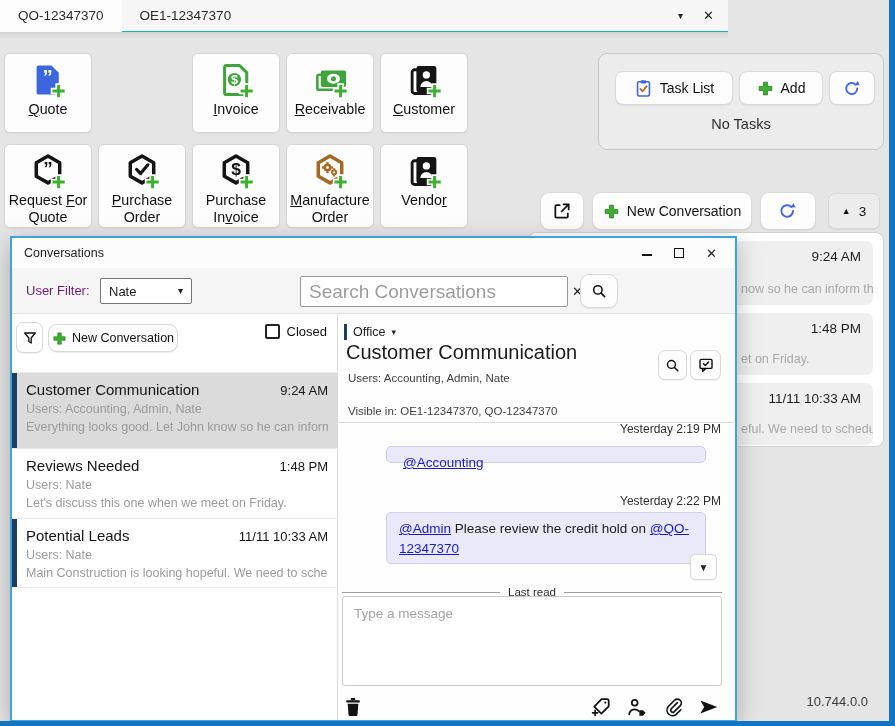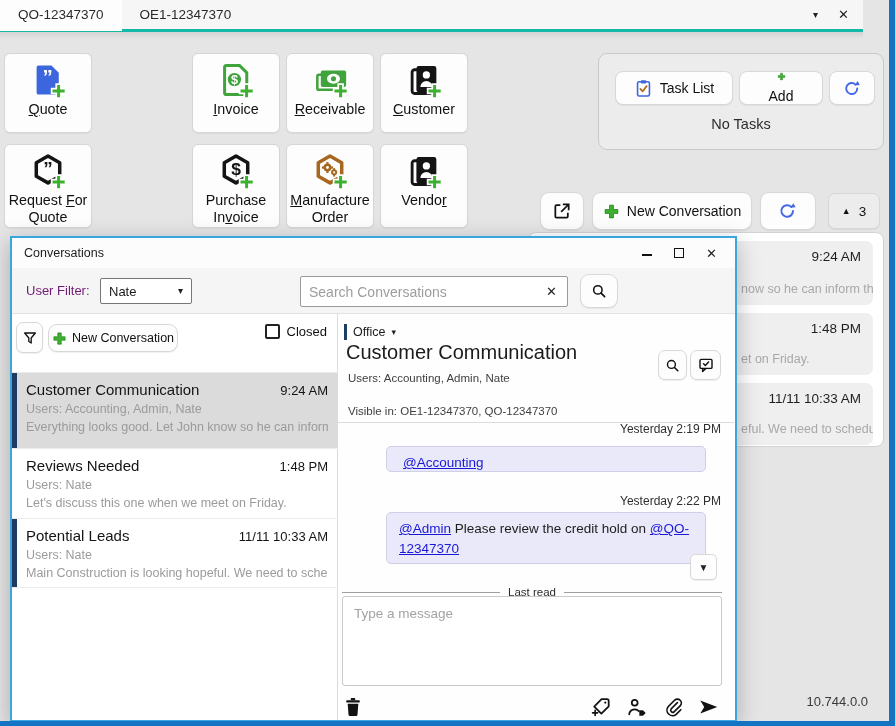--- a/index.html
+++ b/index.html
@@ -1,21 +1,21 @@
 <!DOCTYPE html>
 <html><head>
 <meta charset="utf-8">
 <style>
   * { margin:0; padding:0; box-sizing:border-box; }
   html,body { width:895px; height:726px; }
   body { font-family:"Liberation Sans", sans-serif; color:#1a1a1a; background:#e5e5e5; position:relative; overflow:hidden; }
   .app { position:absolute; inset:0; background:#e5e5e5; }
 
   
-  .tabbar { position:absolute; left:0; top:0; width:863px; height:32px; background:#f6f6f6; border-bottom:3px solid #14b8a6; display:flex; align-items:center; z-index:3; }
+  .tabbar { position:absolute; left:0; top:0; width:728px; height:32px; background:#f6f6f6; border-bottom:1px solid #14b8a6; display:flex; align-items:center; z-index:3; }
   .tabbar:after { content:""; position:absolute; left:0; top:32px; width:100%; height:7px; background:linear-gradient(#00000014,#0000); pointer-events:none; }
   .tab { padding:0 18px; height:32px; display:flex; align-items:center; font-size:13.5px; color:#2a2a2a; }
   .tab.active { background:#fdfdfd; }
   .tabbar-controls { margin-left:auto; display:flex; align-items:center; gap:20px; padding-right:14px; }
   .caret { font-size:10px; color:#222; line-height:1; }
   .x-glyph { font-size:13px; color:#222; line-height:1; }
 
   .win-border-right { position:absolute; right:0; top:0; width:6px; height:726px; background:#1474c4; z-index:6; }
   .win-border-bottom { position:absolute; left:0; bottom:0; width:895px; height:5px; background:#1474c4; z-index:6; }
 
@@ -48,21 +48,21 @@
   .dlg-title { font-size:12.5px; color:#1c1c1c; }
   .dlg-controls { margin-left:auto; display:flex; align-items:center; gap:22px; padding-right:6px; }
   .min-glyph { display:inline-block; width:10px; border-bottom:2px solid #111; margin-bottom:-4px; }
   .max-glyph { display:inline-block; width:10px; height:10px; border:1.6px solid #111; }
 
   .dlg-filterrow { position:absolute; left:0; top:30px; width:723px; height:46px; background:#f5f5f5; border-bottom:1px solid #e3e3e3; }
   .uf-label { position:absolute; left:14px; top:15px; font-size:13px; color:#701a75; }
   .uf-select { position:absolute; left:88px; top:10px; width:92px; height:26px; background:#fff; border:1px solid #767676; border-radius:2px; font-size:13px; display:flex; align-items:center; padding:0 8px; }
   .uf-select .caret { margin-left:auto; }
   .search-wrap { position:absolute; left:288px; top:8px; width:268px; height:31px; background:#fff; border:1px solid #9a9a9a; border-radius:2px; display:flex; align-items:center; }
-  .search-wrap input { border:none; outline:none; flex:1; font-size:14px; font-family:inherit; padding:0 8px; color:#8b5cf6; background:transparent; }
+  .search-wrap input { border:none; outline:none; flex:1; font-size:19px; font-family:inherit; padding:0 8px; color:#8b5cf6; background:transparent; }
   .search-wrap input::placeholder { color:#9d9d9d; }
   .clear-x { padding:0 10px; font-size:13px; color:#222; }
   .search-btn { left:568px; top:6px; width:38px; height:34px; border-radius:9px; }
 
   .dlg-body { position:absolute; left:0; top:76px; width:723px; height:406px; display:flex; }
   .list-pane { position:relative; width:326px; height:100%; background:#fff; border-right:1px solid #dcdcdc; }
   .lp-funnel { left:4px; top:8px; width:27px; height:31px; border-radius:7px; }
   .lp-newconv { left:36px; top:10px; width:130px; height:28px; border-radius:9px; font-size:12.5px; gap:5px; }
   .closed-wrap { position:absolute; right:10px; top:10px; display:flex; align-items:center; gap:7px; }
   .checkbox { width:15px; height:15px; border:2px solid #222; border-radius:2px; background:#fff; }
@@ -163,20 +163,28 @@
 
   <button class="tbtn row2" style="left:4px">
     <svg class="ic" viewBox="0 0 24 24">
       <polygon points="12,2.5 19.4,6.75 19.4,15.25 12,19.5 4.6,15.25 4.6,6.75" fill="none" stroke="#141414" stroke-width="2.2" stroke-linejoin="round"></polygon>
       <text x="12" y="14.3" text-anchor="middle" font-size="12" font-weight="bold" fill="#141414">”</text>
       <path d="M17.2 14.6h3v2.9h2.9v3h-2.9v2.9h-3v-2.9h-2.9v-3h2.9z" fill="#3db02f" stroke="#fff" stroke-width="1.1"></path>
     </svg>
     <span class="lb">Request <u>F</u>or Quote</span>
   </button>
 
+  <button class="tbtn row2" style="left:98px">
+    <svg class="ic" viewBox="0 0 24 24">
+      <polygon points="12,2.5 19.4,6.75 19.4,15.25 12,19.5 4.6,15.25 4.6,6.75" fill="none" stroke="#141414" stroke-width="2.2" stroke-linejoin="round"></polygon>
+      <path d="M8.6 11l2.5 2.6 4.6-5.5" fill="none" stroke="#141414" stroke-width="2" stroke-linecap="round" stroke-linejoin="round"></path>
+      <path d="M17.2 14.6h3v2.9h2.9v3h-2.9v2.9h-3v-2.9h-2.9v-3h2.9z" fill="#3db02f" stroke="#fff" stroke-width="1.1"></path>
+    </svg>
+    <span class="lb"><u>P</u>urchase Order</span>
+  </button>
 
   <button class="tbtn row2" style="left:192px">
     <svg class="ic" viewBox="0 0 24 24">
       <polygon points="12,2.5 19.4,6.75 19.4,15.25 12,19.5 4.6,15.25 4.6,6.75" fill="none" stroke="#141414" stroke-width="2.2" stroke-linejoin="round"></polygon>
       <text x="12" y="14.8" text-anchor="middle" font-size="11" font-weight="bold" fill="#141414">$</text>
       <path d="M17.2 14.6h3v2.9h2.9v3h-2.9v2.9h-3v-2.9h-2.9v-3h2.9z" fill="#3db02f" stroke="#fff" stroke-width="1.1"></path>
     </svg>
     <span class="lb">Purchase In<u>v</u>oice</span>
   </button>
 
@@ -213,21 +221,21 @@
 
   <div class="task-panel">
     <button class="wbtn" style="left:16px;top:17px;width:118px;height:34px;">
       <svg width="19" height="19" viewBox="0 0 24 24">
         <rect x="4.5" y="3.5" width="15" height="18" rx="2" fill="#fff" stroke="#3b66dd" stroke-width="2"></rect>
         <rect x="8.6" y="1.6" width="6.8" height="4" rx="1" fill="#3b66dd"></rect>
         <path d="M8 12.5l3 3 5-6.5" fill="none" stroke="#b06a1a" stroke-width="2.2" stroke-linecap="round" stroke-linejoin="round"></path>
       </svg>
       <span>Task List</span>
     </button>
-    <button class="wbtn" style="left:140px;top:17px;width:84px;height:34px;flex-direction:column;">
+    <button class="wbtn" style="left:140px;top:17px;width:84px;height:34px;">
       <svg width="17" height="17" viewBox="0 0 24 24">
         <path d="M9.2 3h5.6v6.2H21v5.6h-6.2V21H9.2v-6.2H3V9.2h6.2z" fill="#3db02f" stroke="#1f7a18" stroke-width="1"></path>
       </svg>
       <span>Add</span>
     </button>
     <button class="wbtn" style="left:230px;top:17px;width:46px;height:34px;">
       <svg width="19" height="19" viewBox="0 0 24 24">
         <path d="M18 12a7 7 0 1 1-2.05-4.95" fill="none" stroke="#4468e8" stroke-width="2.4" stroke-linecap="round"></path>
         <polygon points="14.6,8.2 21.2,7.6 18.4,2.6" fill="#4468e8"></polygon>
       </svg>
@@ -373,21 +381,21 @@
           <svg width="18" height="18" viewBox="0 0 24 24">
             <rect x="4" y="4.5" width="16" height="12" rx="1.5" fill="none" stroke="#111" stroke-width="1.9"></rect>
             <path d="M7.5 16.5v4.2l4.4-4.2" fill="none" stroke="#111" stroke-width="1.9" stroke-linejoin="round"></path>
             <path d="M8.7 10.4l2.4 2.4 4.3-4.8" fill="none" stroke="#111" stroke-width="1.9" stroke-linecap="round" stroke-linejoin="round"></path>
           </svg>
         </button>
 
         <div class="thread-divider"></div>
 
         <span class="msg-time" style="top:108px;">Yesterday 2:19 PM</span>
-        <div class="bubble" style="top:132px;height:26px;padding-left:16px;">
+        <div class="bubble" style="top:132px;height:17px;padding-left:16px;">
           <a>@Accounting</a>
         </div>
 
         <span class="msg-time" style="top:180px;">Yesterday 2:22 PM</span>
         <div class="bubble" style="top:198px;height:52px;">
           <a>@Admin</a><span> Please review the credit hold on </span><a>@QO-12347370</a>
         </div>
 
         <button class="wbtn scroll-down-btn">
           <span>▼</span>

